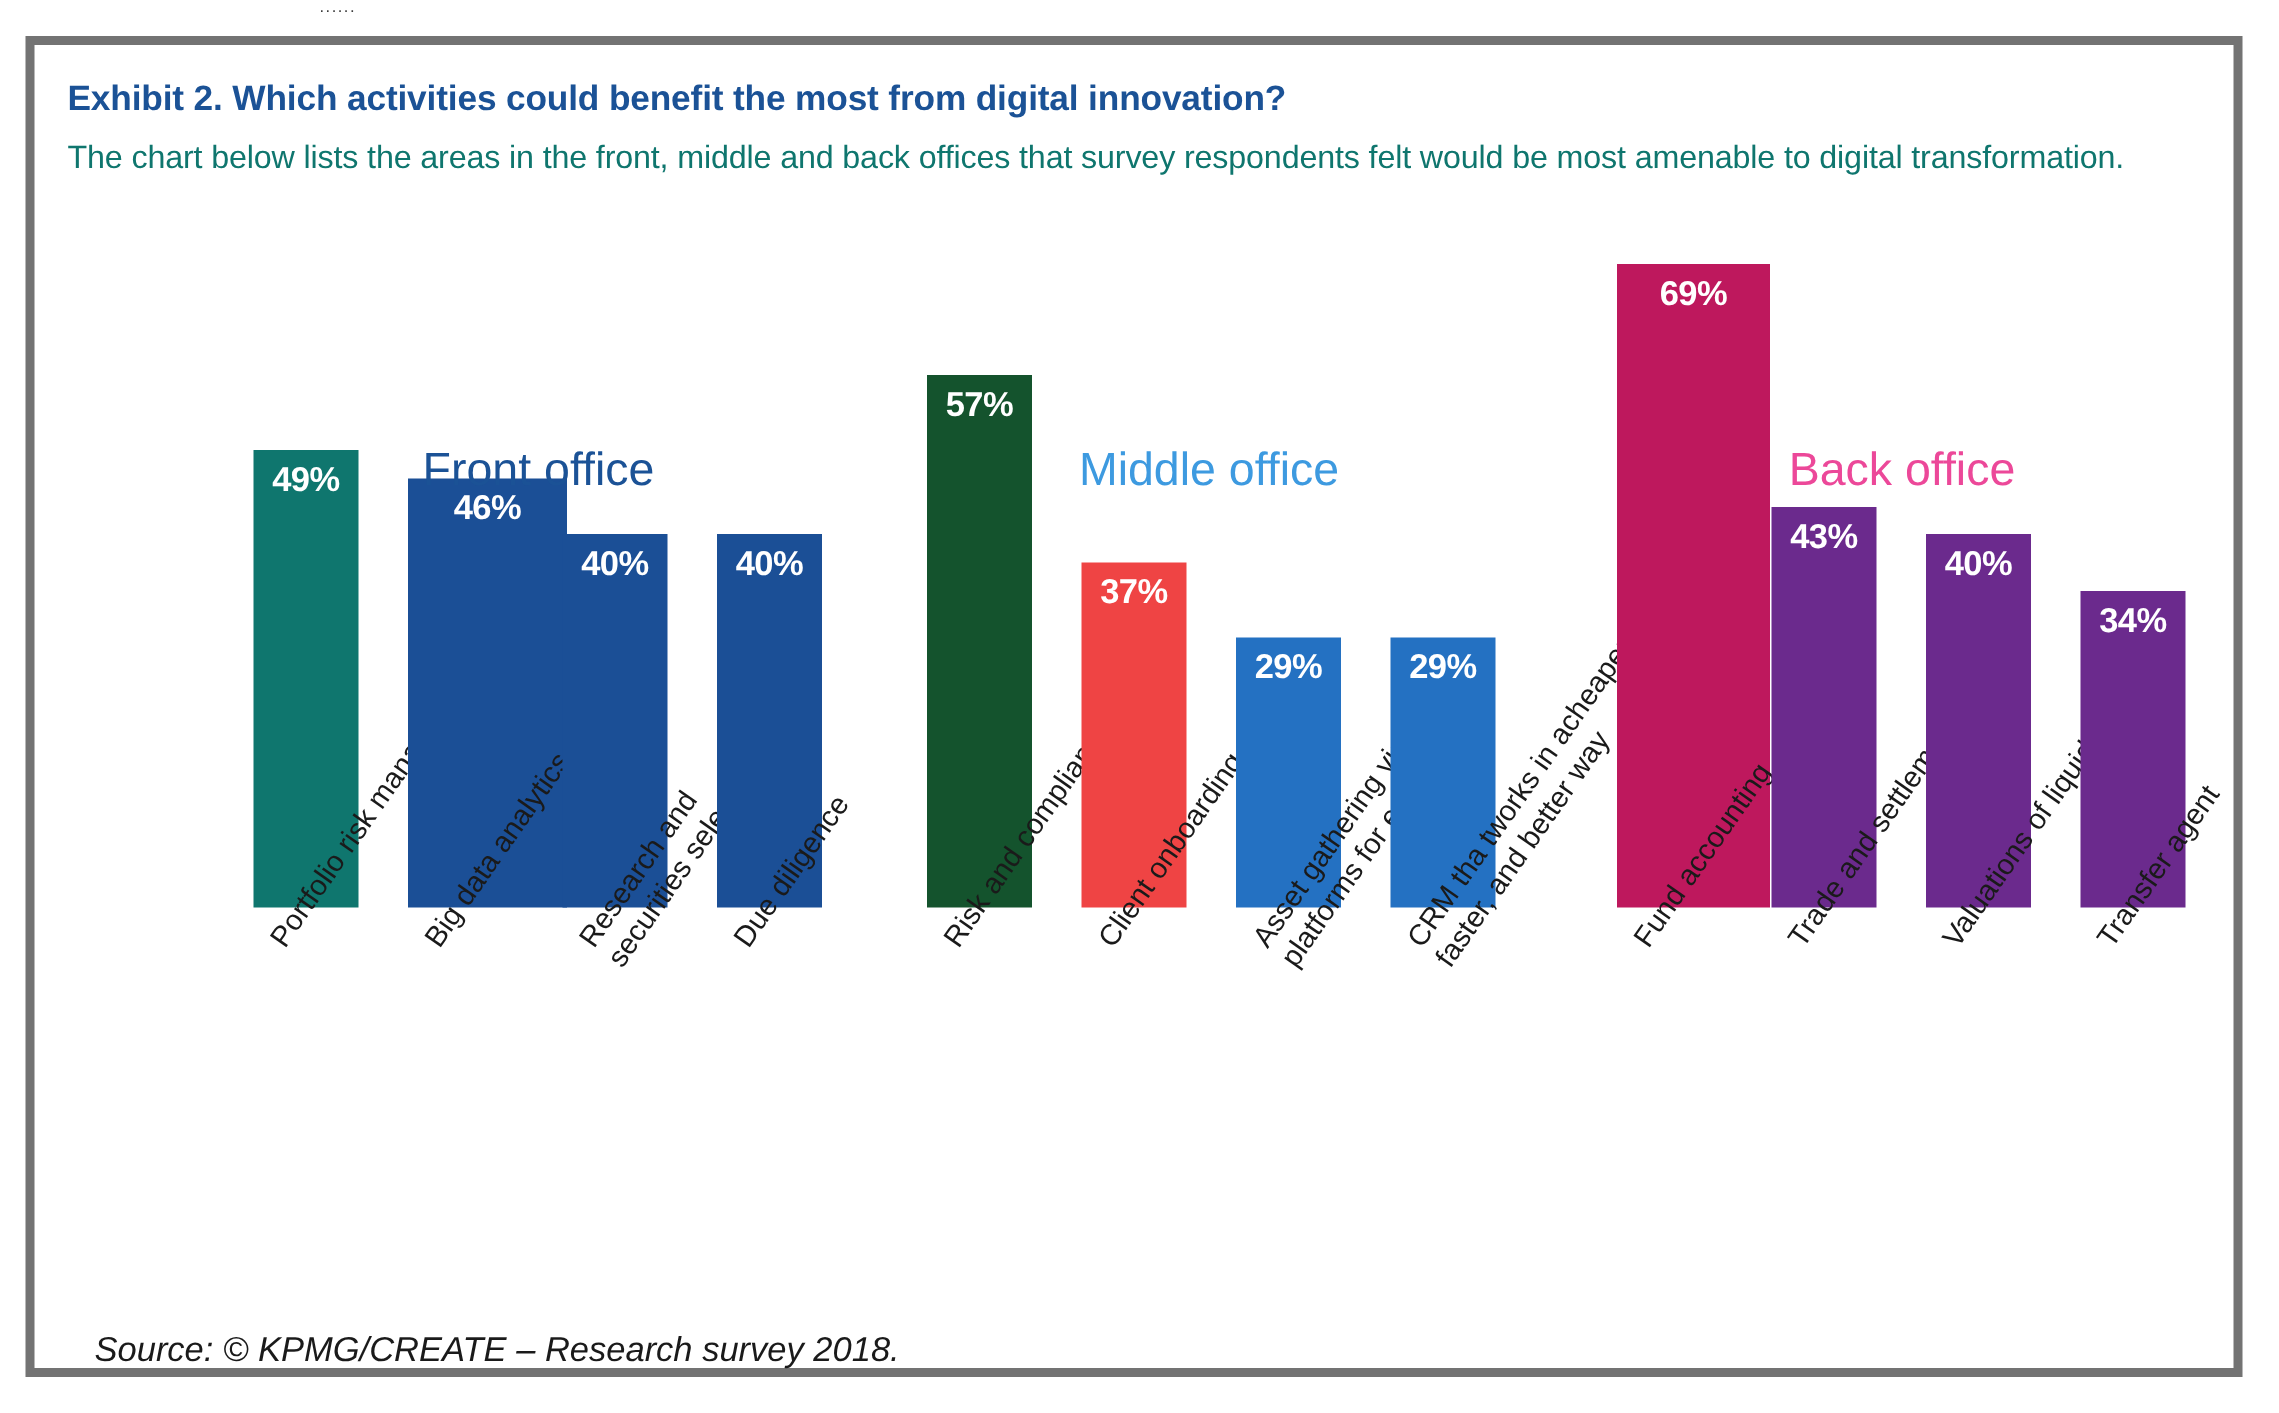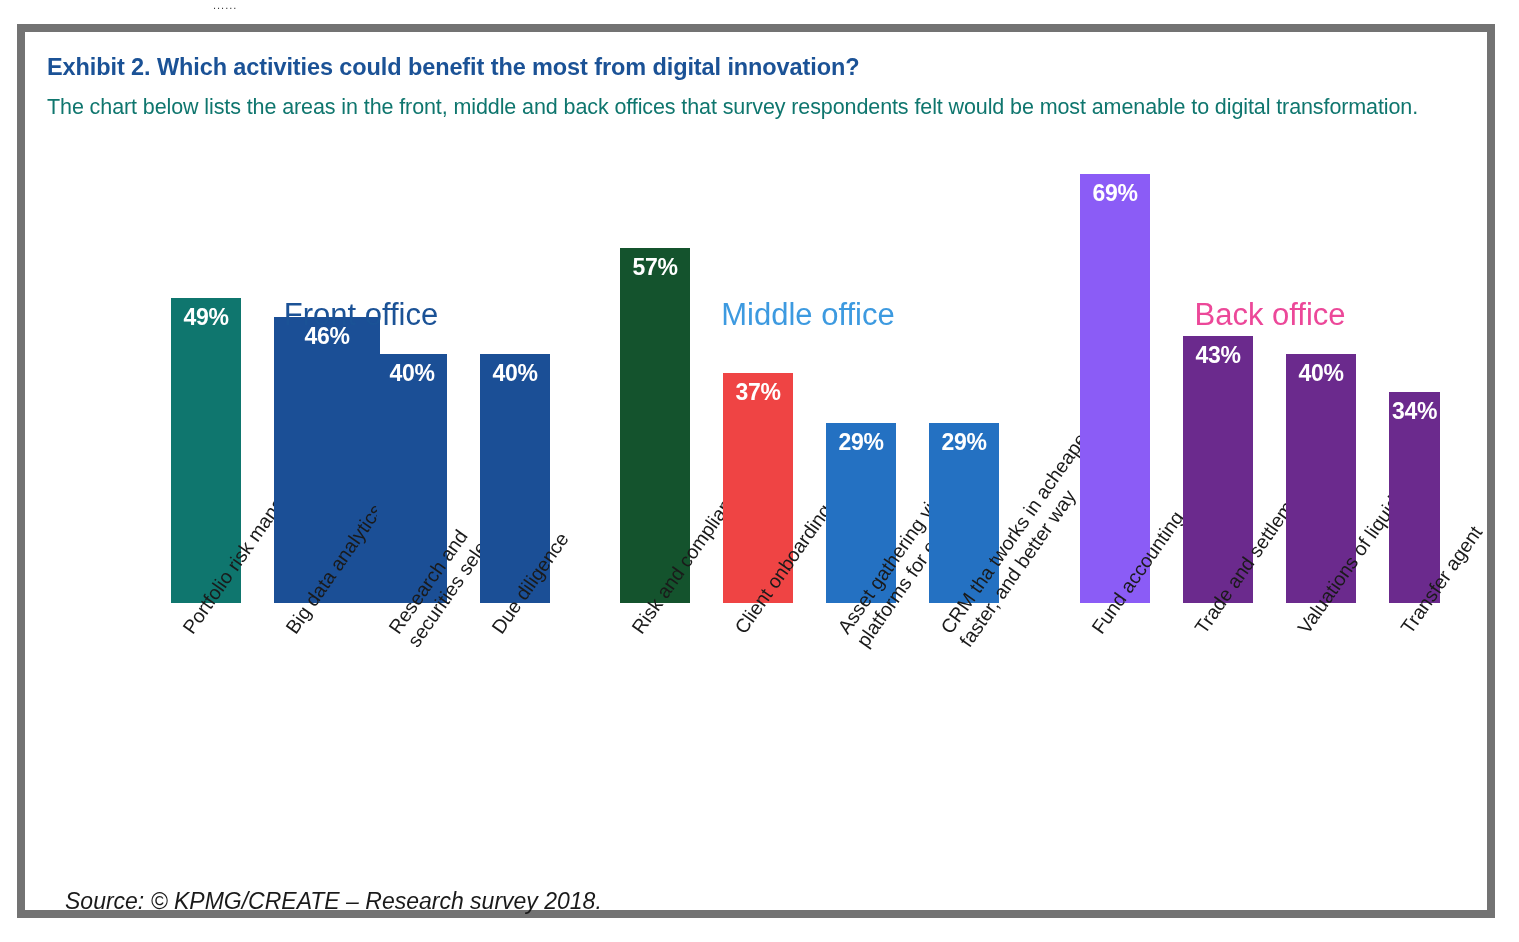--- a/index.html
+++ b/index.html
@@ -14,21 +14,21 @@
     position: relative;
     overflow: hidden;
   }
 
   #exhibit-frame {
     position: absolute;
     left: 17px;
     top: 24px;
     width: 1478px;
     height: 894px;
-    border: 8px solid #737373;
+    border: 6px solid #737373;
     box-sizing: border-box;
     background: #ffffff;
   }
 
   
   #top-artifact {
     position: absolute;
     left: 213px;
     top: 2px;
     width: 28px;
@@ -155,33 +155,33 @@
       </div>
       <div class="tick-label" style="left: 705px; top: 593px;"><span>Client onboarding</span></div>
       <div class="bar" style="left: 801px; width: 70px; height: 180.38px; bottom: 307px; background: rgb(36, 113, 194);">
         <span class="bar-value">29%</span>
       </div>
       <div class="tick-label" style="left: 808px; top: 593px;"><span>Asset gathering via digital</span><span class="l2">platforms for end-clients</span></div>
       <div class="bar" style="left: 904px; width: 70px; height: 180.38px; bottom: 307px; background: rgb(36, 113, 194);">
         <span class="bar-value">29%</span>
       </div>
       <div class="tick-label" style="left: 911px; top: 593px;"><span>CRM tha tworks in acheaper,</span><span class="l2">faster, and better way</span></div>
-      <div class="bar" style="left: 1055px; width: 70px; height: 429.18px; bottom: 307px; background: #8b5cf6;">
+      <div class="bar" style="left: 1055px; width: 70px; height: 429.18px; bottom: 307px; background: #be185d; padding-left: 32px;">
         <span class="bar-value">69%</span>
       </div>
       <div class="tick-label" style="left: 1062px; top: 593px;"><span>Fund accounting</span></div>
       <div class="bar" style="left: 1158px; width: 70px; height: 267.46px; bottom: 307px; background: rgb(107, 42, 141);">
         <span class="bar-value">43%</span>
       </div>
       <div class="tick-label" style="left: 1165px; top: 593px;"><span>Trade and settlements</span></div>
       <div class="bar" style="left: 1261px; width: 70px; height: 248.8px; bottom: 307px; background: rgb(107, 42, 141);">
         <span class="bar-value">40%</span>
       </div>
       <div class="tick-label" style="left: 1268px; top: 593px;"><span>Valuations of liquid assets</span></div>
-      <div class="bar" style="left: 1364px; width: 51px; height: 211.48px; bottom: 307px; background: rgb(107, 42, 141);">
+      <div class="bar" style="left: 1364px; width: 70px; height: 211.48px; bottom: 307px; background: rgb(107, 42, 141);">
         <span class="bar-value">34%</span>
       </div>
       <div class="tick-label" style="left: 1371px; top: 593px;"><span>Transfer agent</span></div>
       <div class="group-header front" style="left: 336px; top: 249px;">Front office</div>
       <div class="group-header middle" style="left: 783px; top: 249px;">Middle office</div>
       <div class="group-header back" style="left: 1245px; top: 249px;">Back office</div>
     </div>
 
   <div id="source-note">Source: © KPMG/CREATE – Research survey 2018.</div>
 

